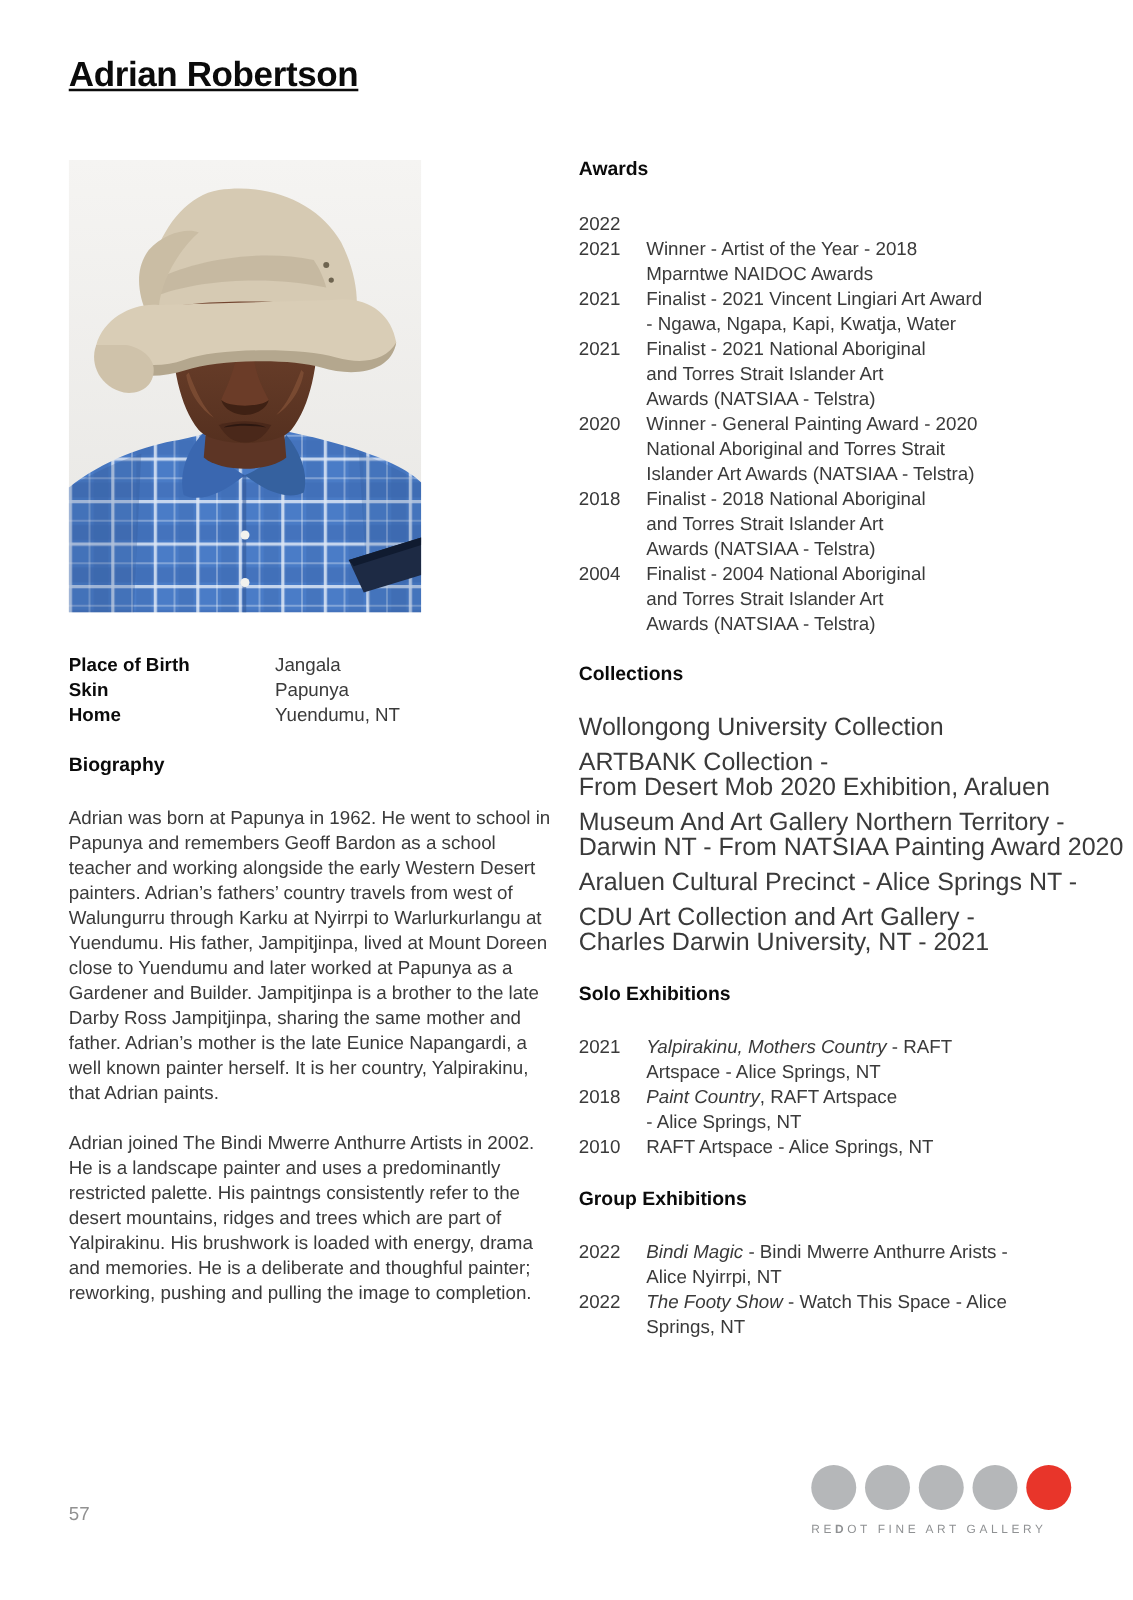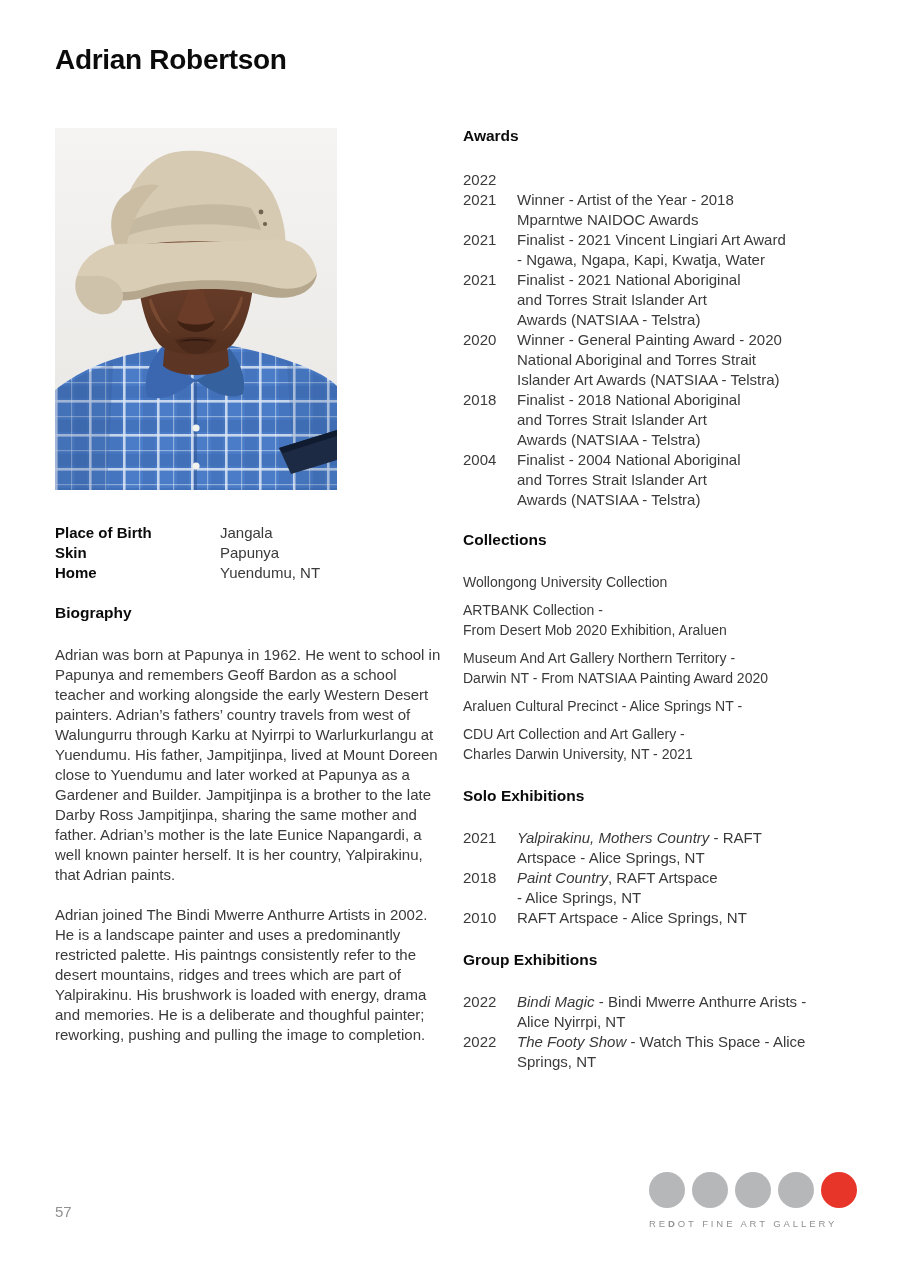--- a/index.html
+++ b/index.html
@@ -2,21 +2,21 @@
 <html><head>
 <meta charset="utf-8">
 <style>
   html,body{margin:0;padding:0;background:#ffffff;}
   .page{
     position:relative;width:906px;height:1280px;background:#ffffff;overflow:hidden;
     font-family:"Liberation Sans","DejaVu Sans",sans-serif;color:#3a3a3a;
   }
   .page-title{
     position:absolute;left:55px;top:44px;margin:0;
-    font-size:28px;font-weight:700;color:#0b0b0b;letter-spacing:-0.3px;
+    font-size:28px;font-weight:700;color:#0b0b0b;letter-spacing:-0.3px;text-decoration:underline;
   }
   .photo-wrap{position:absolute;left:55px;top:128px;width:282px;height:362px;}
   .photo-wrap svg{display:block;width:100%;height:100%;}
 
   .left-col{position:absolute;left:55px;top:523px;width:392px;}
   .right-col{position:absolute;left:463px;top:128px;width:400px;}
 
   .sec-head{margin:0;font-size:15.5px;font-weight:700;color:#0b0b0b;line-height:16px;}
   .right-col .sec-head.first{margin-bottom:26px;}
   .sec-head.spaced{margin-top:24px;margin-bottom:24px;}
@@ -26,21 +26,21 @@
   .details-label{width:165px;font-weight:700;color:#0b0b0b;}
   .details-value{color:#3a3a3a;}
 
   .bio p{margin:14px 0 20px 0;font-size:15px;line-height:20px;color:#3a3a3a;}
 
   .list-row{display:flex;font-size:15px;line-height:20px;}
   .year{width:54px;flex-shrink:0;}
   .lines{min-width:0;}
   .line{white-space:nowrap;}
 
-  .collection-item{font-size:14px;line-height:20px;margin-bottom:8px;}
+  .collection-item{font-size:20px;line-height:20px;margin-bottom:8px;}
 
   .footer-logo{position:absolute;left:649px;top:1172px;width:210px;}
   .logo-dots{display:flex;gap:7px;}
   .dot{width:36px;height:36px;border-radius:50%;}
   .wordmark{
     margin-top:10px;font-size:9.5px;letter-spacing:2.9px;color:#8f9193;
     white-space:nowrap;font-weight:400;
   }
   .wordmark .accent{font-weight:700;}
   .page-number{position:absolute;left:55px;top:1203px;font-size:15px;color:#919191;}

